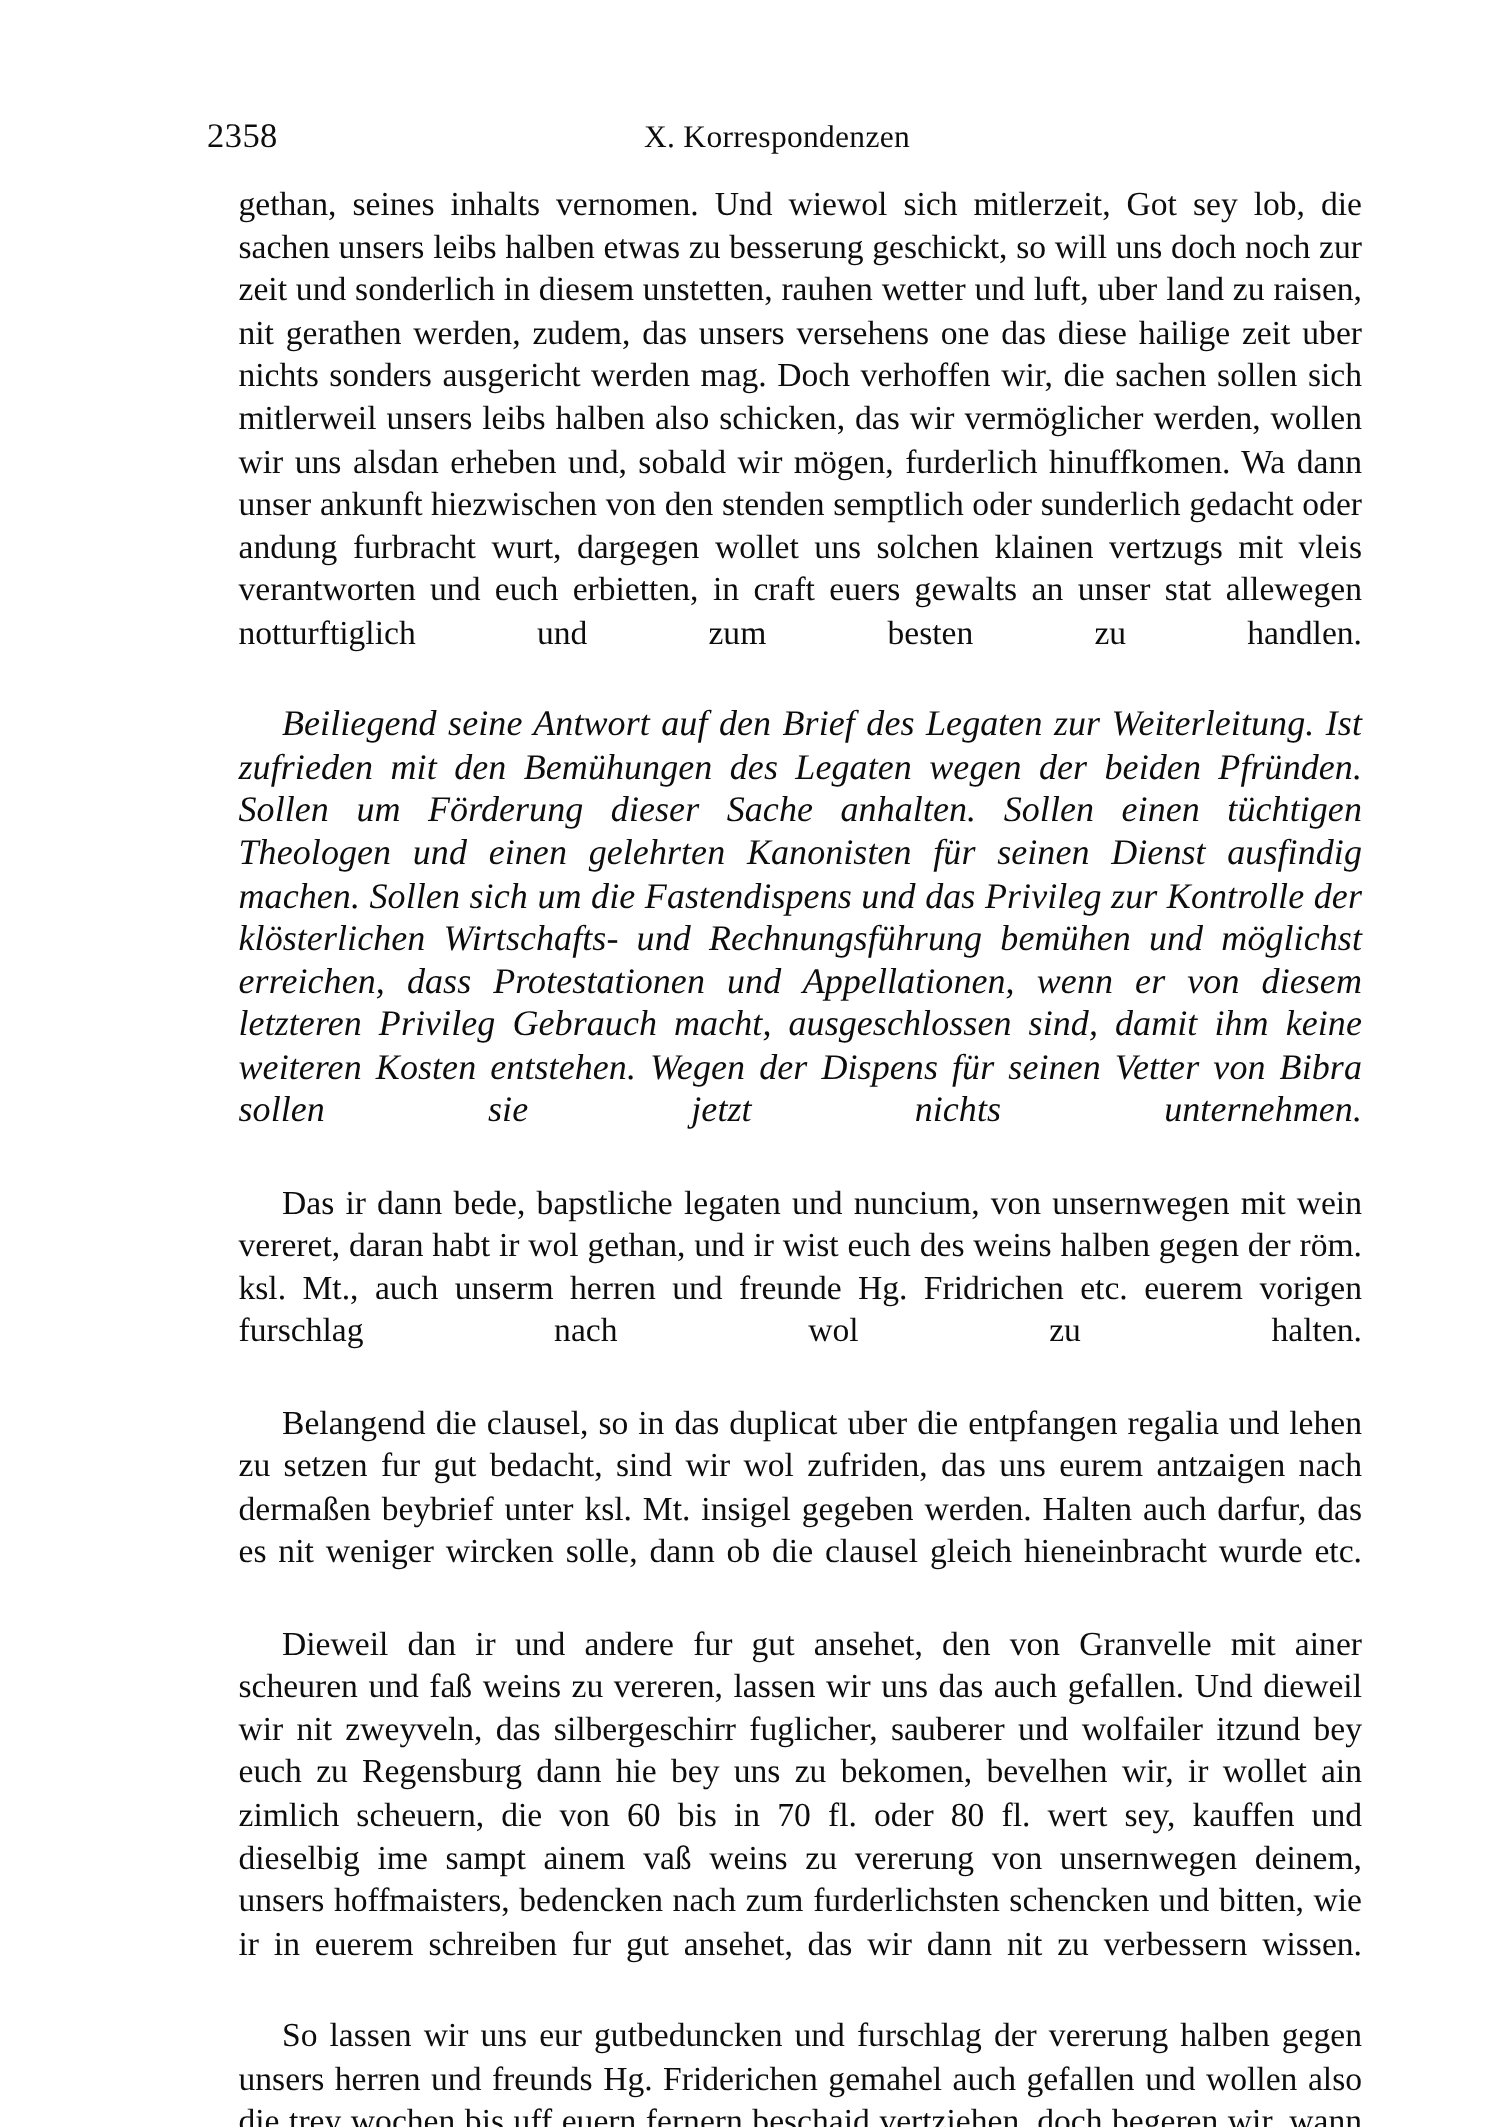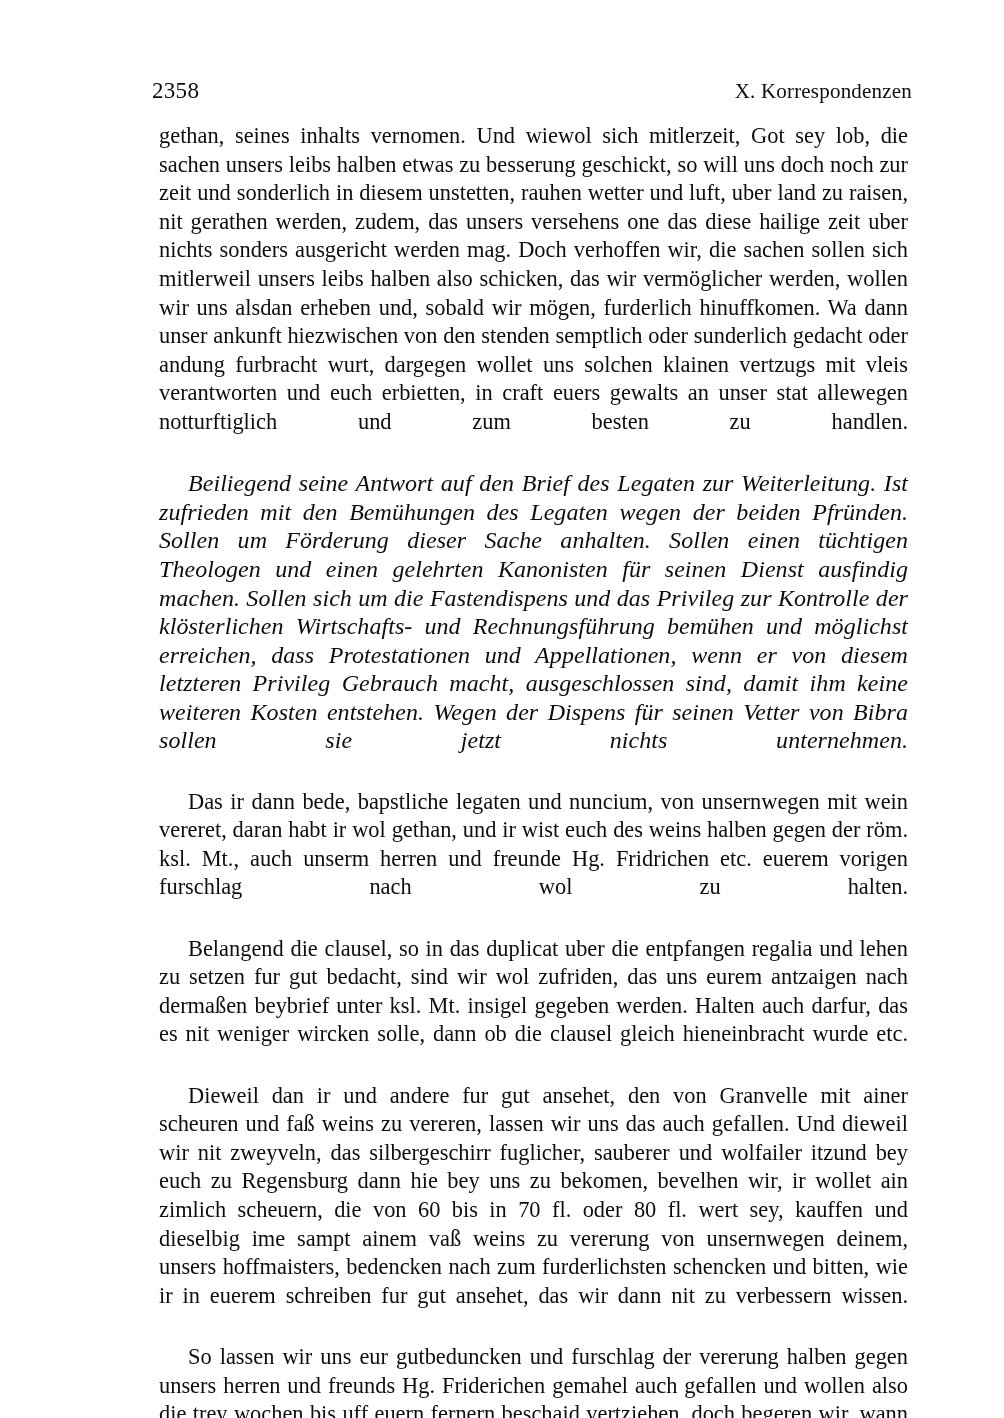--- a/index.html
+++ b/index.html
@@ -22,40 +22,40 @@
     position: absolute;
     left: 0; top: 0;
     width: 1004px;
     height: 1418px;
     background: #ffffff;
   }
 
   
   .page-header {
     position: absolute;
-    left: 152px;
+    left: 138px;
     top: 76px;
     width: 755px;
     height: 30px;
   }
   .folio {
     position: absolute;
     left: 0;
     top: 0;
     font-size: 23px;
     line-height: 30px;
     letter-spacing: 0.3px;
     white-space: nowrap;
   }
   .running-head {
     position: absolute;
     left: 0;
     top: 0;
     width: 760px;
-    text-align: right;
+    text-align: center;
     font-size: 21px;
     line-height: 30px;
     letter-spacing: 0.2px;
     white-space: nowrap;
   }
 
   
   .text-block {
     position: absolute;
     left: 155px;

